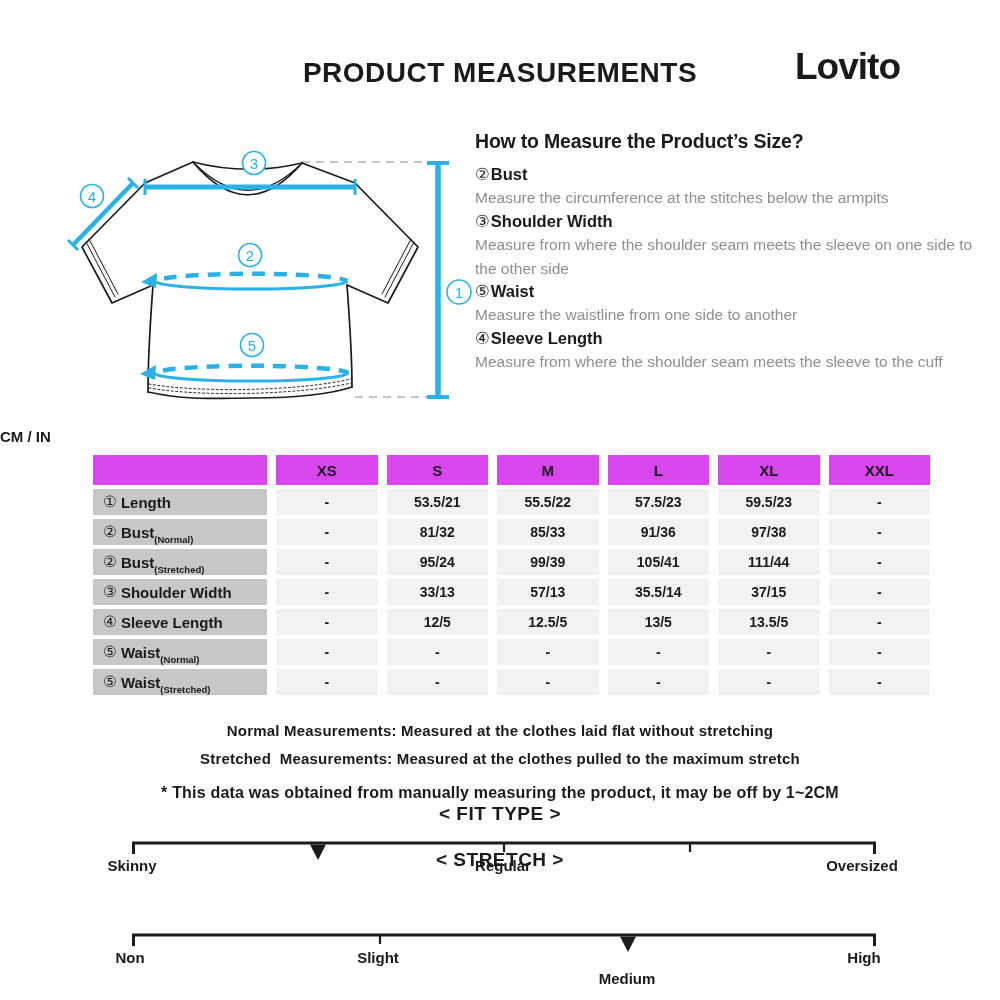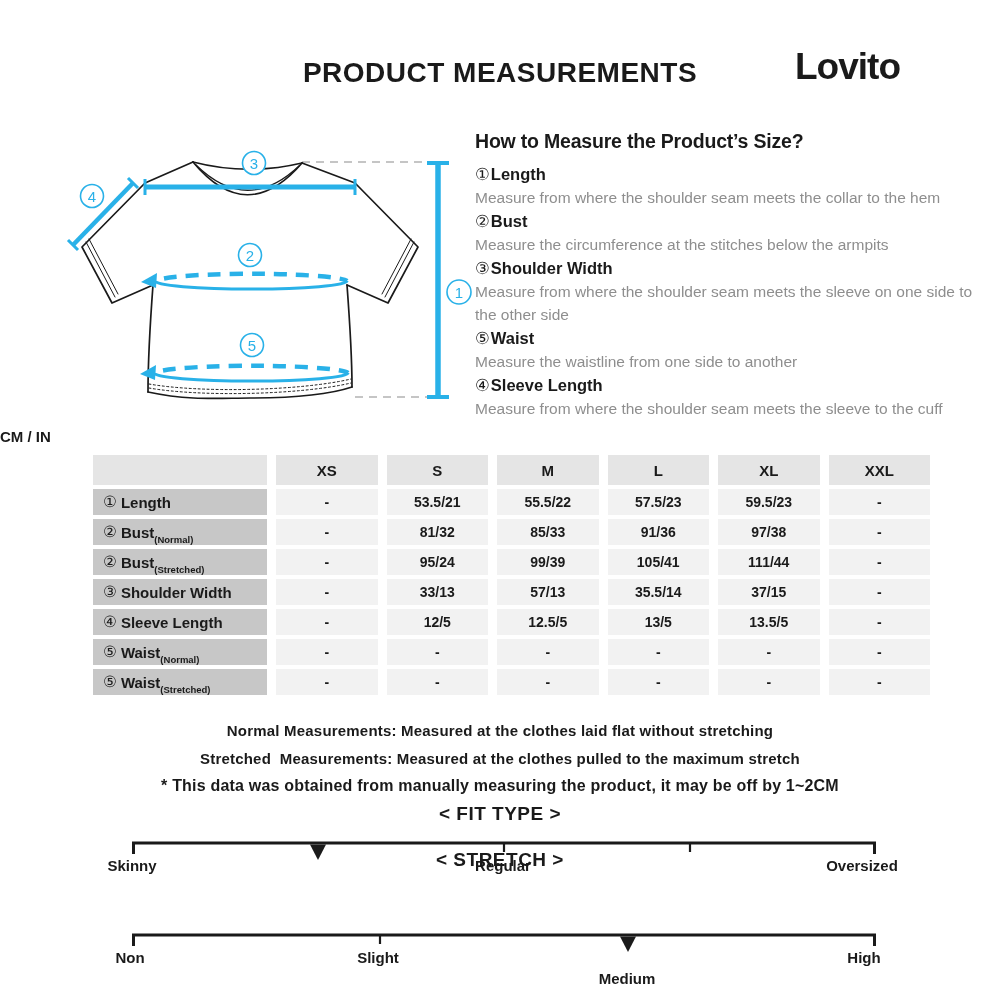--- a/index.html
+++ b/index.html
@@ -19,30 +19,30 @@
   .ht-desc{line-height:23.4px;font-size:15.5px;color:#8e8e8e;font-weight:400;}
 
   
   .unit{top:428px;left:0;right:70px;font-size:15px;font-weight:700;}
 
   
   .m-table{left:93px;top:455px;width:837px;display:grid;
            grid-template-columns:174px repeat(6,1fr);
            grid-template-rows:30px repeat(7,26px);gap:4px 9px;}
   .m-table .cell{display:flex;align-items:center;justify-content:center;}
-  .th{background:#e5e5e5;font-size:15px;font-weight:700;}
+  .th{background:#d946ef;font-size:15px;font-weight:700;}
   .tl{background:#c7c7c7;font-size:15px;font-weight:700;justify-content:flex-start !important;padding-left:10px;}
   .tl .num{font-weight:400;margin-right:4px;font-size:15.5px;}
   .tl .sub{font-size:9.5px;font-weight:700;align-self:flex-end;}
   .td{background:#f2f2f2;font-size:14px;font-weight:700;}
 
   
   .notes{left:0;right:0;top:717px;text-align:center;}
   .note{font-size:15px;font-weight:700;line-height:27.5px;white-space:pre-wrap;letter-spacing:.2px;}
-  .note.strong{font-size:16px;font-weight:800;margin-top:0;}
+  .note.strong{font-size:16px;font-weight:800;margin-top:7px;}
 
   
   .scale-title{left:0;right:0;text-align:center;font-size:19px;font-weight:800;letter-spacing:.5px;}
   .scale-svg{left:0;width:1000px;height:32px;}
   .scale-label{font-size:15px;font-weight:700;transform:translateX(-50%);white-space:nowrap;}
 
   svg text.mnum{fill:#29b1e8;font-family:"Liberation Sans",sans-serif;font-size:15px;}
 </style>
 </head>
 <body>
@@ -114,24 +114,20 @@
     <g>
       <circle cx="409" cy="162" r="12" fill="#fff" stroke="#29b1e8" stroke-width="1.6"></circle>
       <text class="mnum" x="409" y="167.5" text-anchor="middle">1</text>
     </g>
   </g>
 </svg>
 
 <div class="abs howto">
   <h2>How to Measure the Product’s Size?</h2>
   <div>
-    <div class="ht-label"><span class="num">①</span><span>Length</span></div>
-    <div class="ht-desc">Measure from where the shoulder seam meets the collar to the hem</div>
-  </div>
-  <div>
     <div class="ht-label"><span class="num">②</span><span>Bust</span></div>
     <div class="ht-desc">Measure the circumference at the stitches below the armpits</div>
   </div>
   <div>
     <div class="ht-label"><span class="num">③</span><span>Shoulder Width</span></div>
     <div class="ht-desc">Measure from where the shoulder seam meets the sleeve on one side to the other side</div>
   </div>
   <div>
     <div class="ht-label"><span class="num">⑤</span><span>Waist</span></div>
     <div class="ht-desc">Measure the waistline from one side to another</div>

